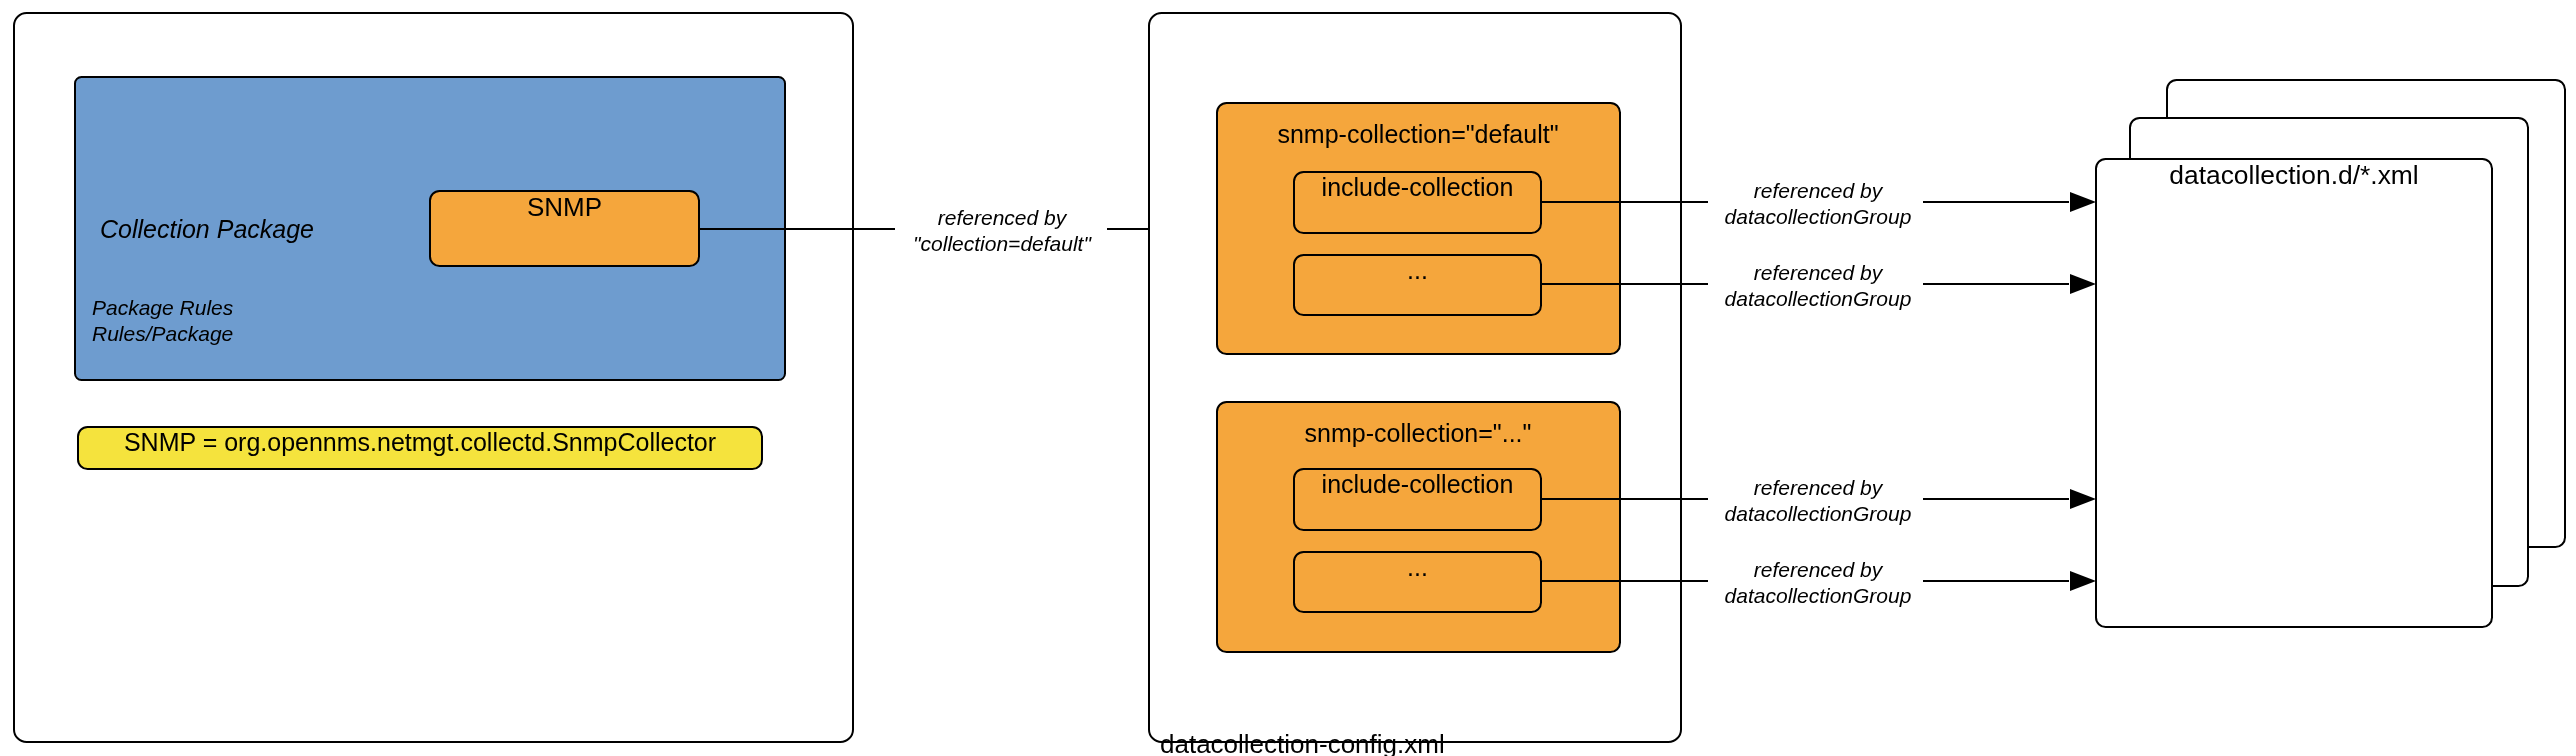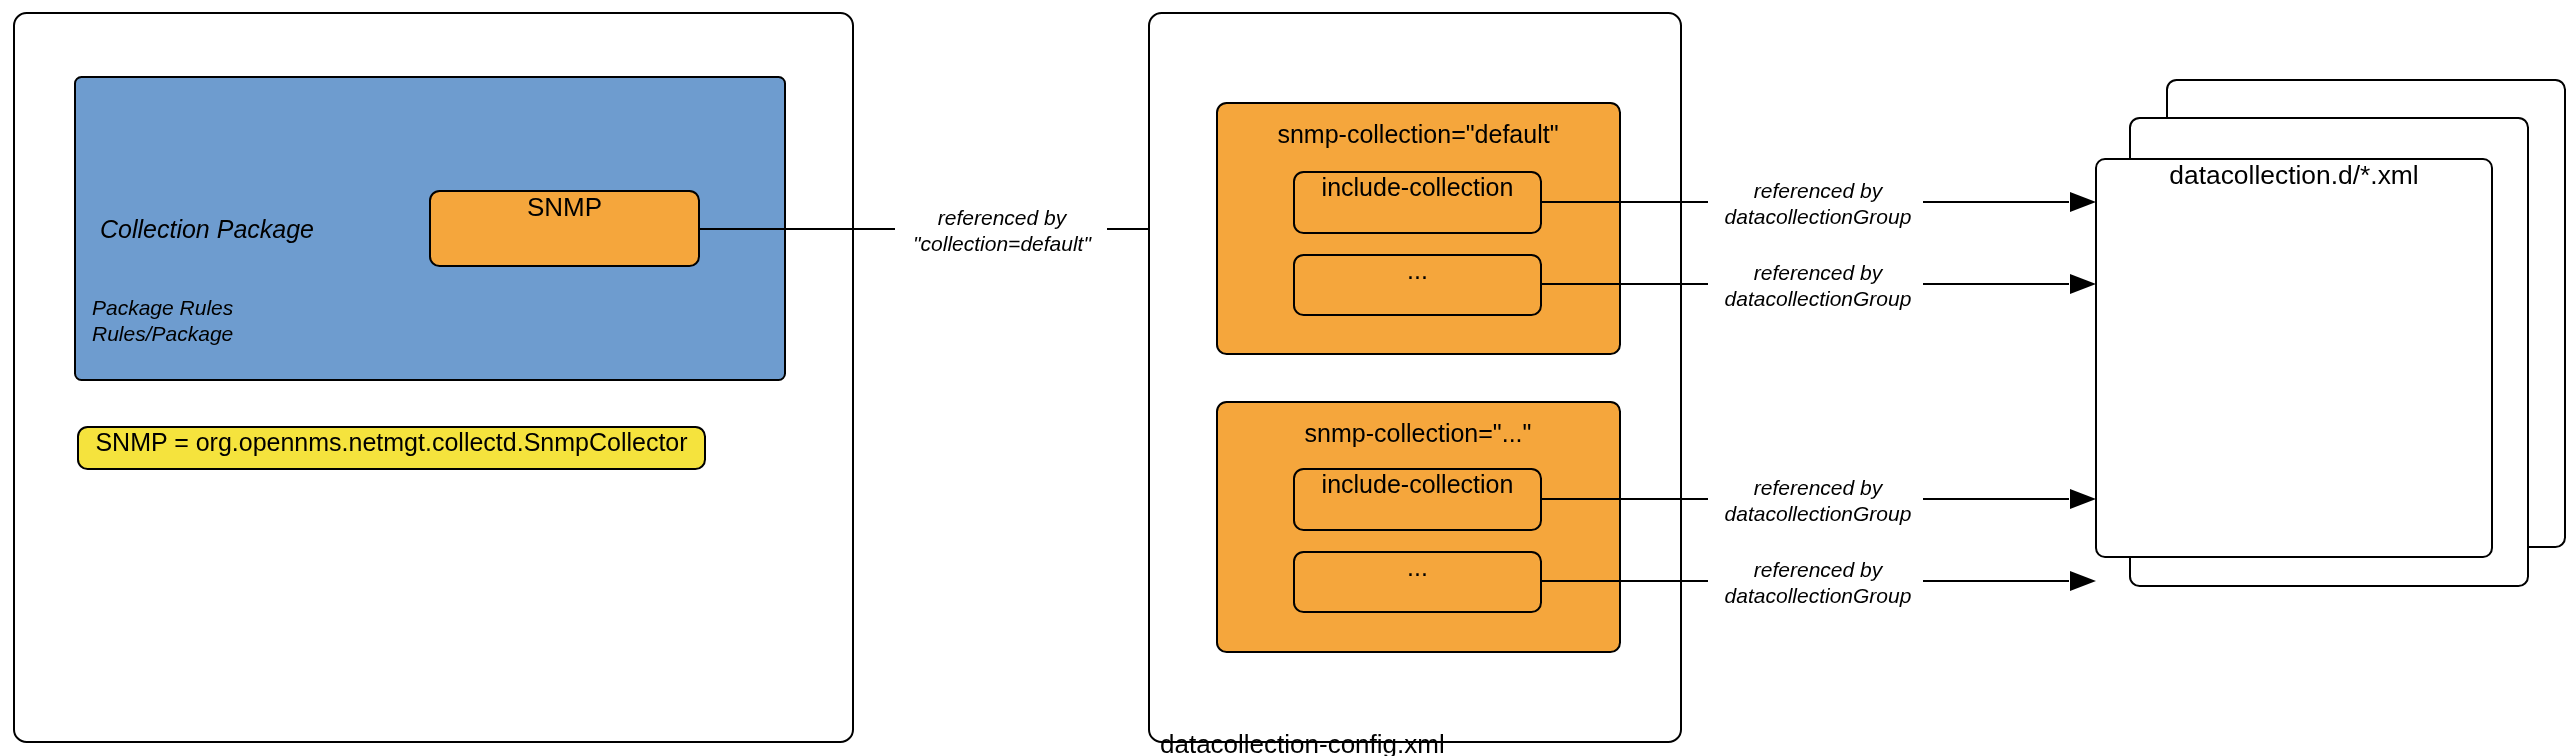--- a/index.html
+++ b/index.html
@@ -39,21 +39,21 @@
   <div class="box rounded-sm blue" style="left:74px;top:76px;width:712px;height:305px;"></div>
 
   <div class="lbl left fs-main" style="left:100px;top:229px;font-style:italic;">Collection Package</div>
   <div class="lbl left ann" style="left:92px;top:308px;">Package Rules</div>
   <div class="lbl left ann" style="left:92px;top:334px;">Rules/Package</div>
 
   <div class="box rounded-md orange center-flex fs-file" style="left:429px;top:190px;width:271px;height:77px;">
     <span>SNMP</span>
   </div>
 
-  <div class="box rounded-md yellow center-flex fs-main" style="left:77px;top:426px;width:629px;height:44px;">
+  <div class="box rounded-md yellow center-flex fs-main" style="left:77px;top:426px;width:686px;height:44px;">
     <span>SNMP = org.opennms.netmgt.collectd.SnmpCollector</span>
   </div>
 
 
   <div class="hline" style="left:700px;top:228px;width:195px;"></div>
   <div class="hline" style="left:1107px;top:228px;width:85px;"></div>
   <div class="arrowhead" style="left:1190px;top:219px;"></div>
   <div class="lbl mid ann" style="left:1002px;top:218px;">referenced by</div>
   <div class="lbl mid ann" style="left:1002px;top:244px;">"collection=default"</div>
 
@@ -74,21 +74,21 @@
     <span>include-collection</span>
   </div>
   <div class="box rounded-md orange center-flex fs-main" style="left:1293px;top:551px;width:249px;height:62px;">
     <span>...</span>
   </div>
 
   <div class="lbl left fs-file" style="left:1160px;top:715px;margin-top:29px;">datacollection-config.xml</div>
 
   <div class="box rounded-md" style="left:2166px;top:79px;width:400px;height:469px;"></div>
   <div class="box rounded-md" style="left:2129px;top:117px;width:400px;height:470px;"></div>
-  <div class="box rounded-md center-flex" style="left:2095px;top:158px;width:398px;height:400px;font-size:26.4px;border-radius:10px;">
+  <div class="box rounded-md center-flex" style="left:2095px;top:158px;width:398px;height:470px;font-size:26.4px;">
     <span>datacollection.d/*.xml</span>
   </div>
 
   <div class="hline" style="left:1542px;top:201px;width:166px;"></div>
   <div class="hline" style="left:1923px;top:201px;width:146px;"></div>
   <div class="arrowhead" style="left:2070px;top:192px;"></div>
   <div class="lbl mid ann" style="left:1818px;top:191px;">referenced by</div>
   <div class="lbl mid ann" style="left:1818px;top:217px;">datacollectionGroup</div>
 
   <div class="hline" style="left:1542px;top:283px;width:166px;"></div>

